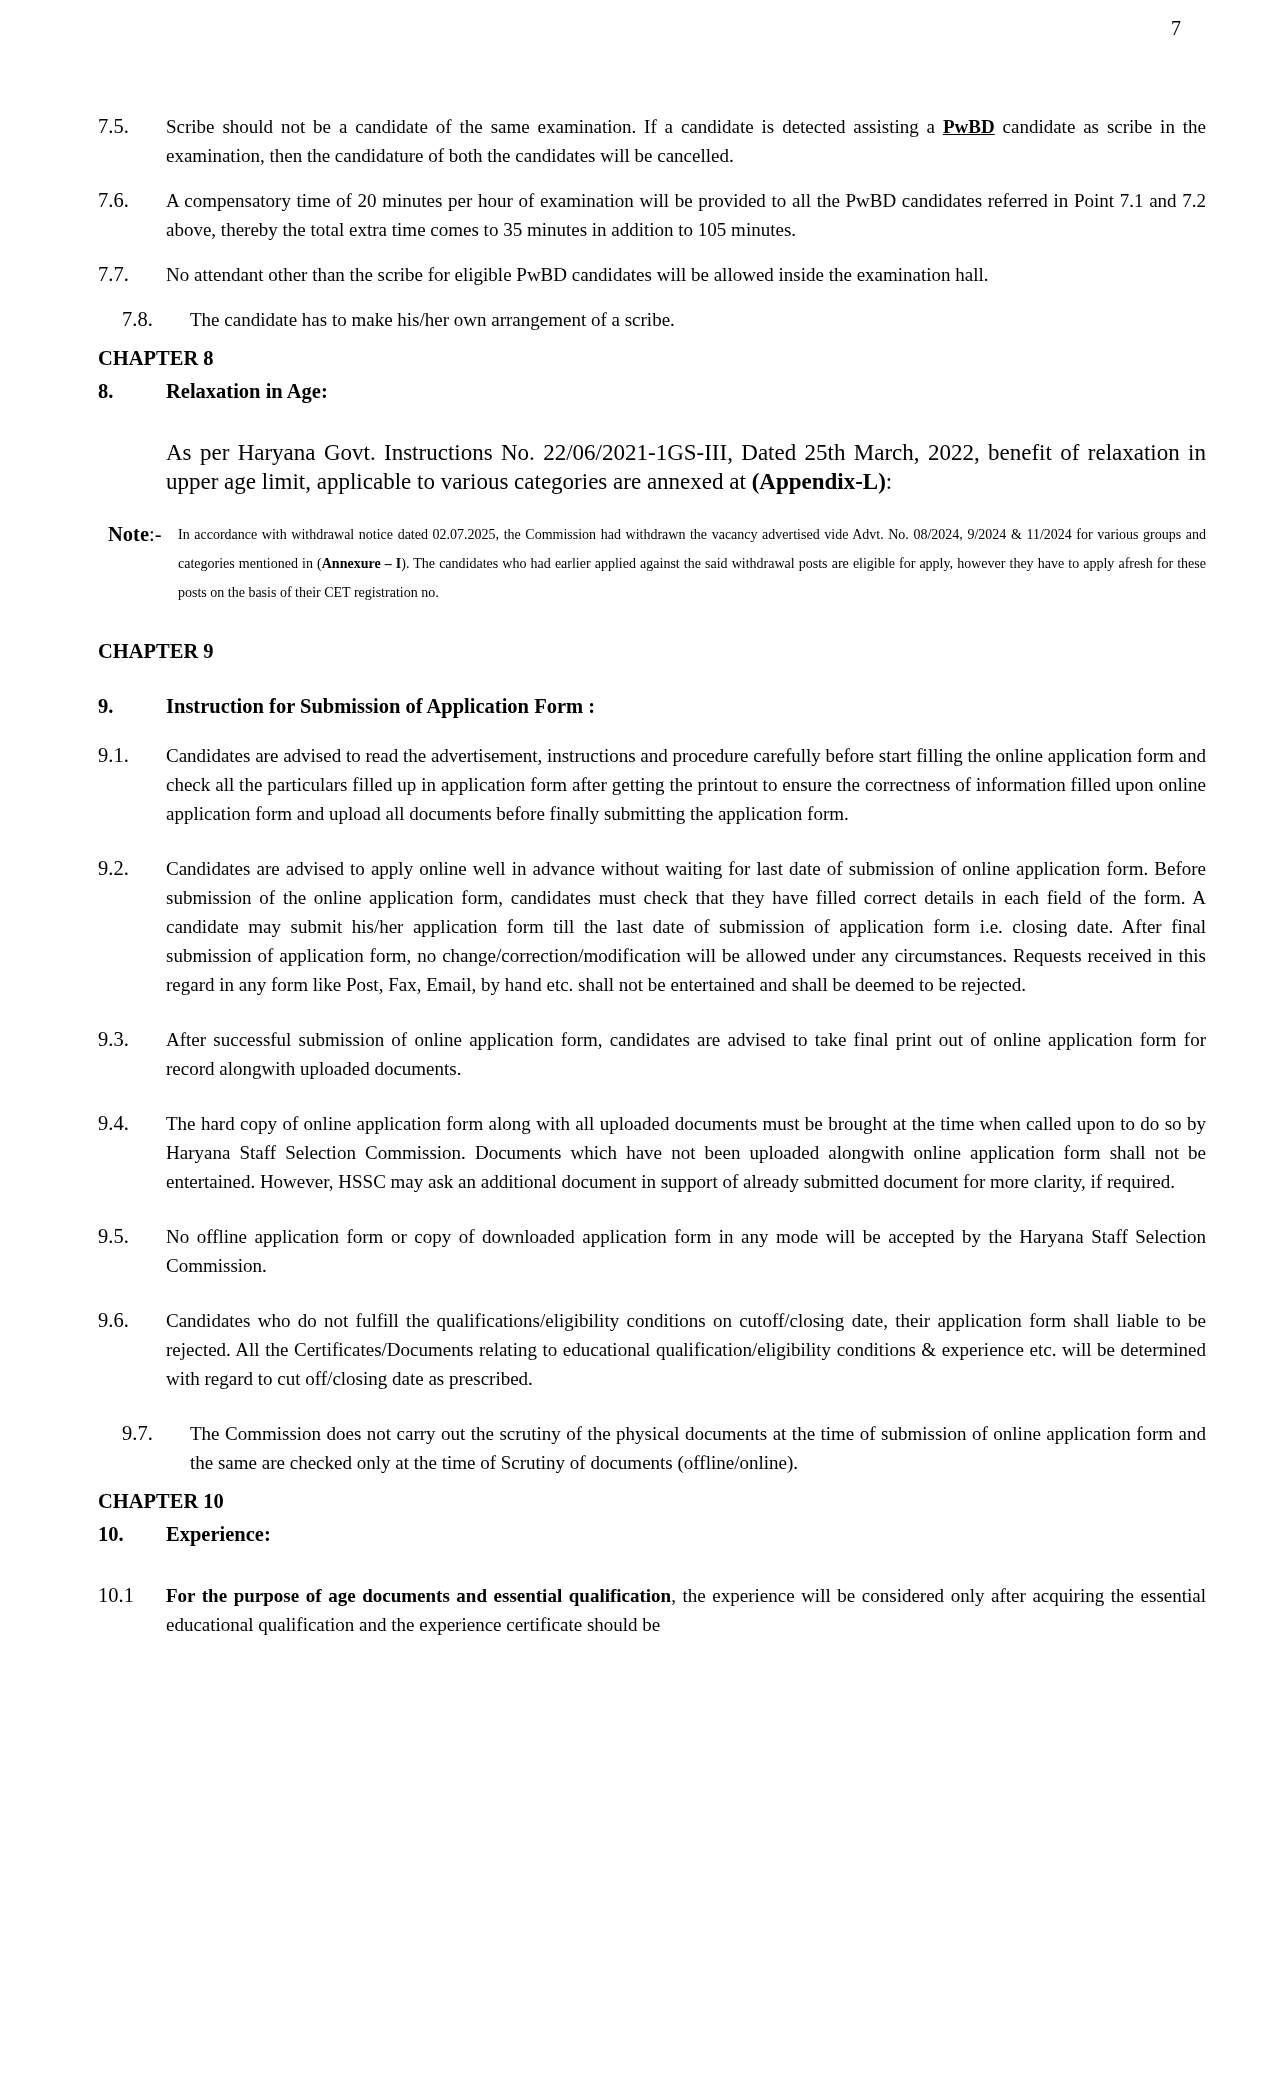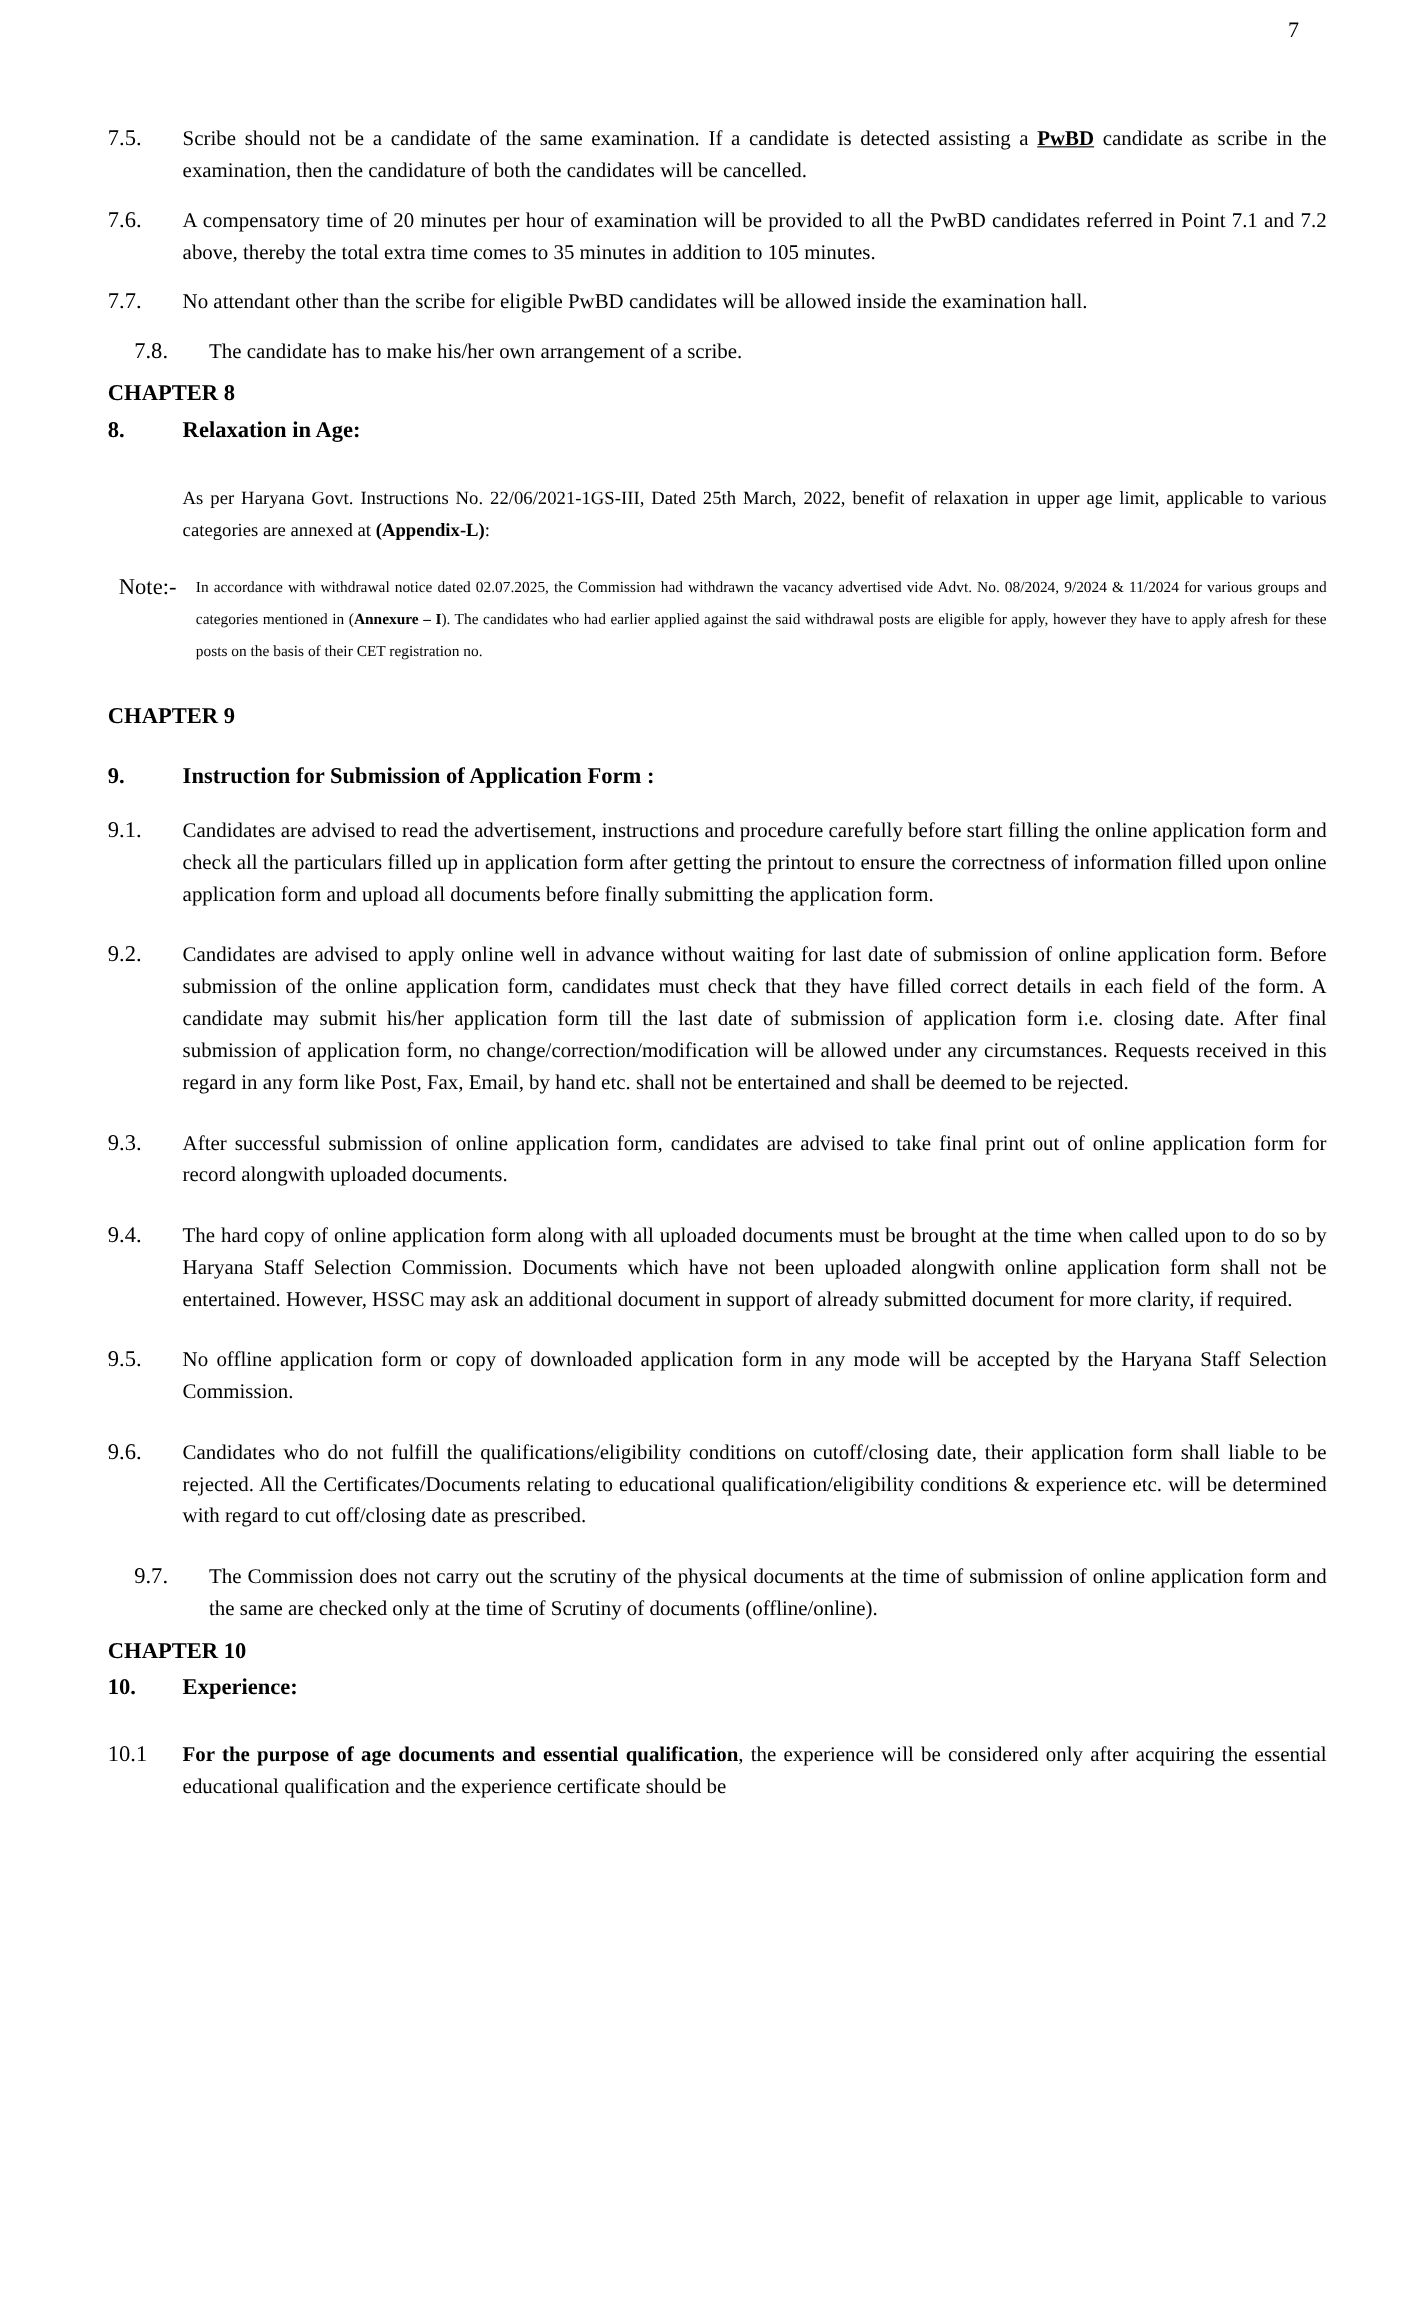--- a/index.html
+++ b/index.html
@@ -88,41 +88,41 @@
     font-size: 20.5px;
     line-height: 29px;
     font-weight: bold;
   }
   .section-head .title .u {
   }
 
   
   .indent-para {
     margin-left: 68px;
-    font-size: 17px;
+    font-size: 23px;
     line-height: 29px;
     text-align: justify;
   }
 
   
   .note {
     display: flex;
     align-items: flex-start;
     margin-top: 24px;
     margin-bottom: 10px;
   }
   .note .label {
     flex: 0 0 80px;
     font-size: 20.5px;
     line-height: 29px;
     padding-left: 10px;
     box-sizing: border-box;
     white-space: nowrap;
   }
-  .note .label b { font-weight: normal; }
+  .note .label b { font-weight: bold; }
   .note .body {
     flex: 1 1 auto;
     font-size: 14px;
     line-height: 29px;
     text-align: justify;
   }
 
   b, strong { font-weight: bold; }
   .bu { font-weight: bold; text-decoration: underline; }
 

